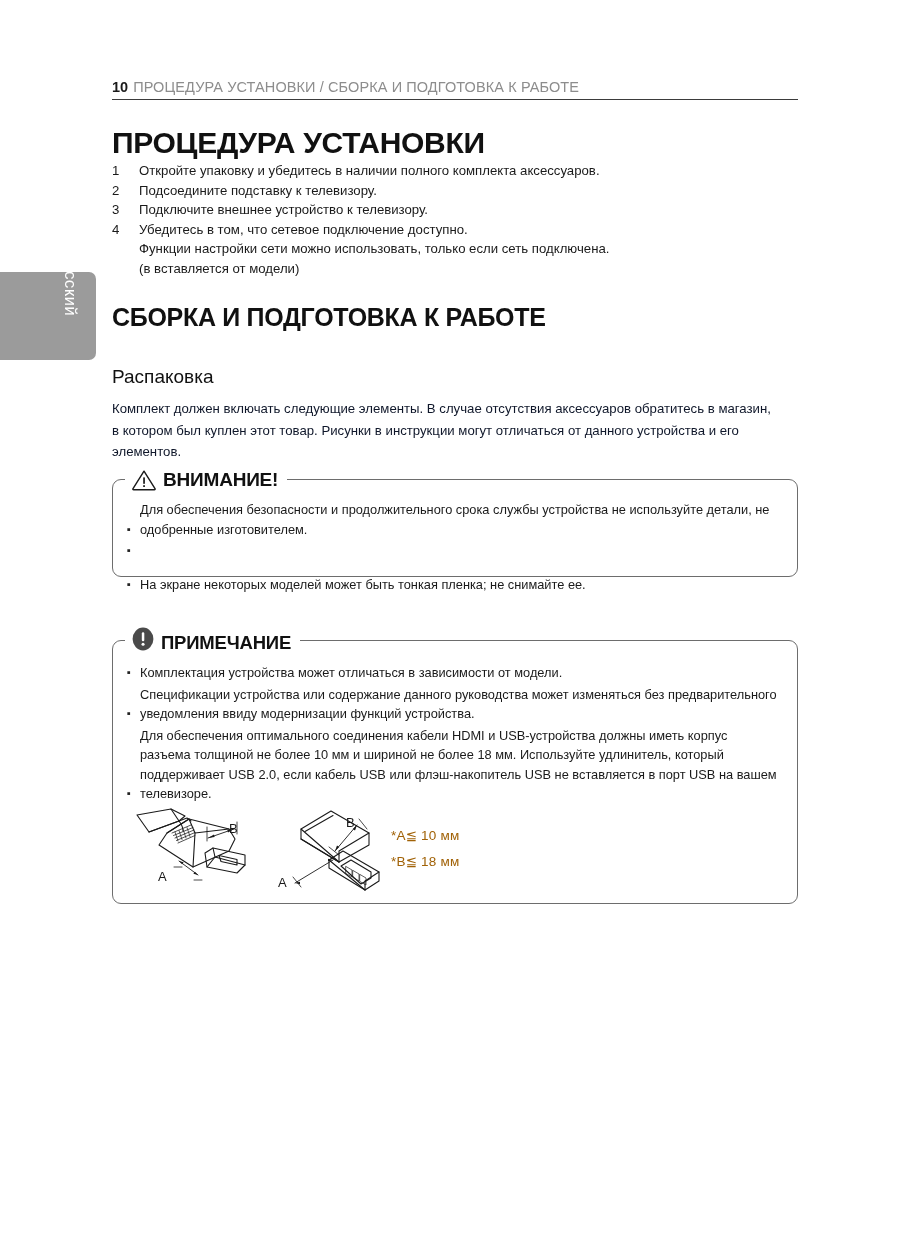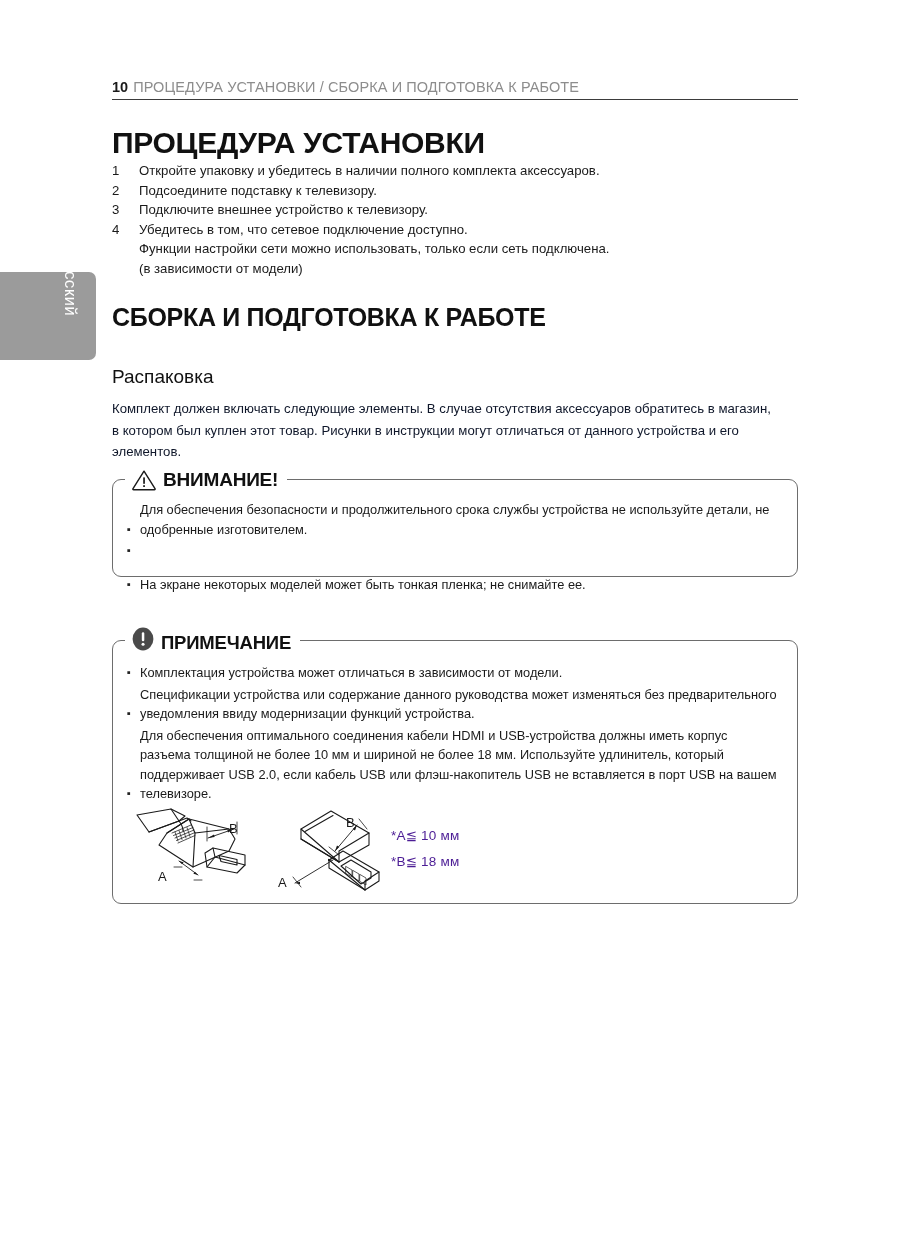--- a/index.html
+++ b/index.html
@@ -187,21 +187,21 @@
     top: 164px;
     width: 400px;
     height: 92px;
   }
   .dim-legend {
     position: absolute;
     left: 278px;
     top: 182px;
     font-size: 13.5px;
     line-height: 26px;
-    color: #4c1d95;
+    color: #a16207;
     letter-spacing: 0.2px;
   }
 </style>
 </head>
 <body>
 
 <div class="page-header">
   <span class="page-number">10</span><span class="header-title">ПРОЦЕДУРА УСТАНОВКИ / СБОРКА И ПОДГОТОВКА К РАБОТЕ</span>
 </div>
 
@@ -222,21 +222,21 @@
   </div>
   <div class="step-row">
     <span class="step-num">3</span>
     <span class="step-text">Подключите внешнее устройство к телевизору.</span>
   </div>
   <div class="step-row">
     <span class="step-num">4</span>
     <span class="step-text">Убедитесь в том, что сетевое подключение доступно.</span>
   </div>
   <div class="step-sub">Функции настройки сети можно использовать, только если сеть подключена.</div>
-  <div class="step-sub">(в зависимости от модели)</div>
+  <div class="step-sub">(в вставляется от модели)</div>
 </div>
 
 <h1 class="h1" id="h1-assembly">СБОРКА И ПОДГОТОВКА К РАБОТЕ</h1>
 
 <h2 class="h2">Распаковка</h2>
 
 <p class="intro">Комплект должен включать следующие элементы. В случае отсутствия аксессуаров обратитесь в магазин, в котором был куплен этот товар. Рисунки в инструкции могут отличаться от данного устройства и его элементов.</p>
 
 <div class="callout" id="box-warning">
   <div class="callout-head">

